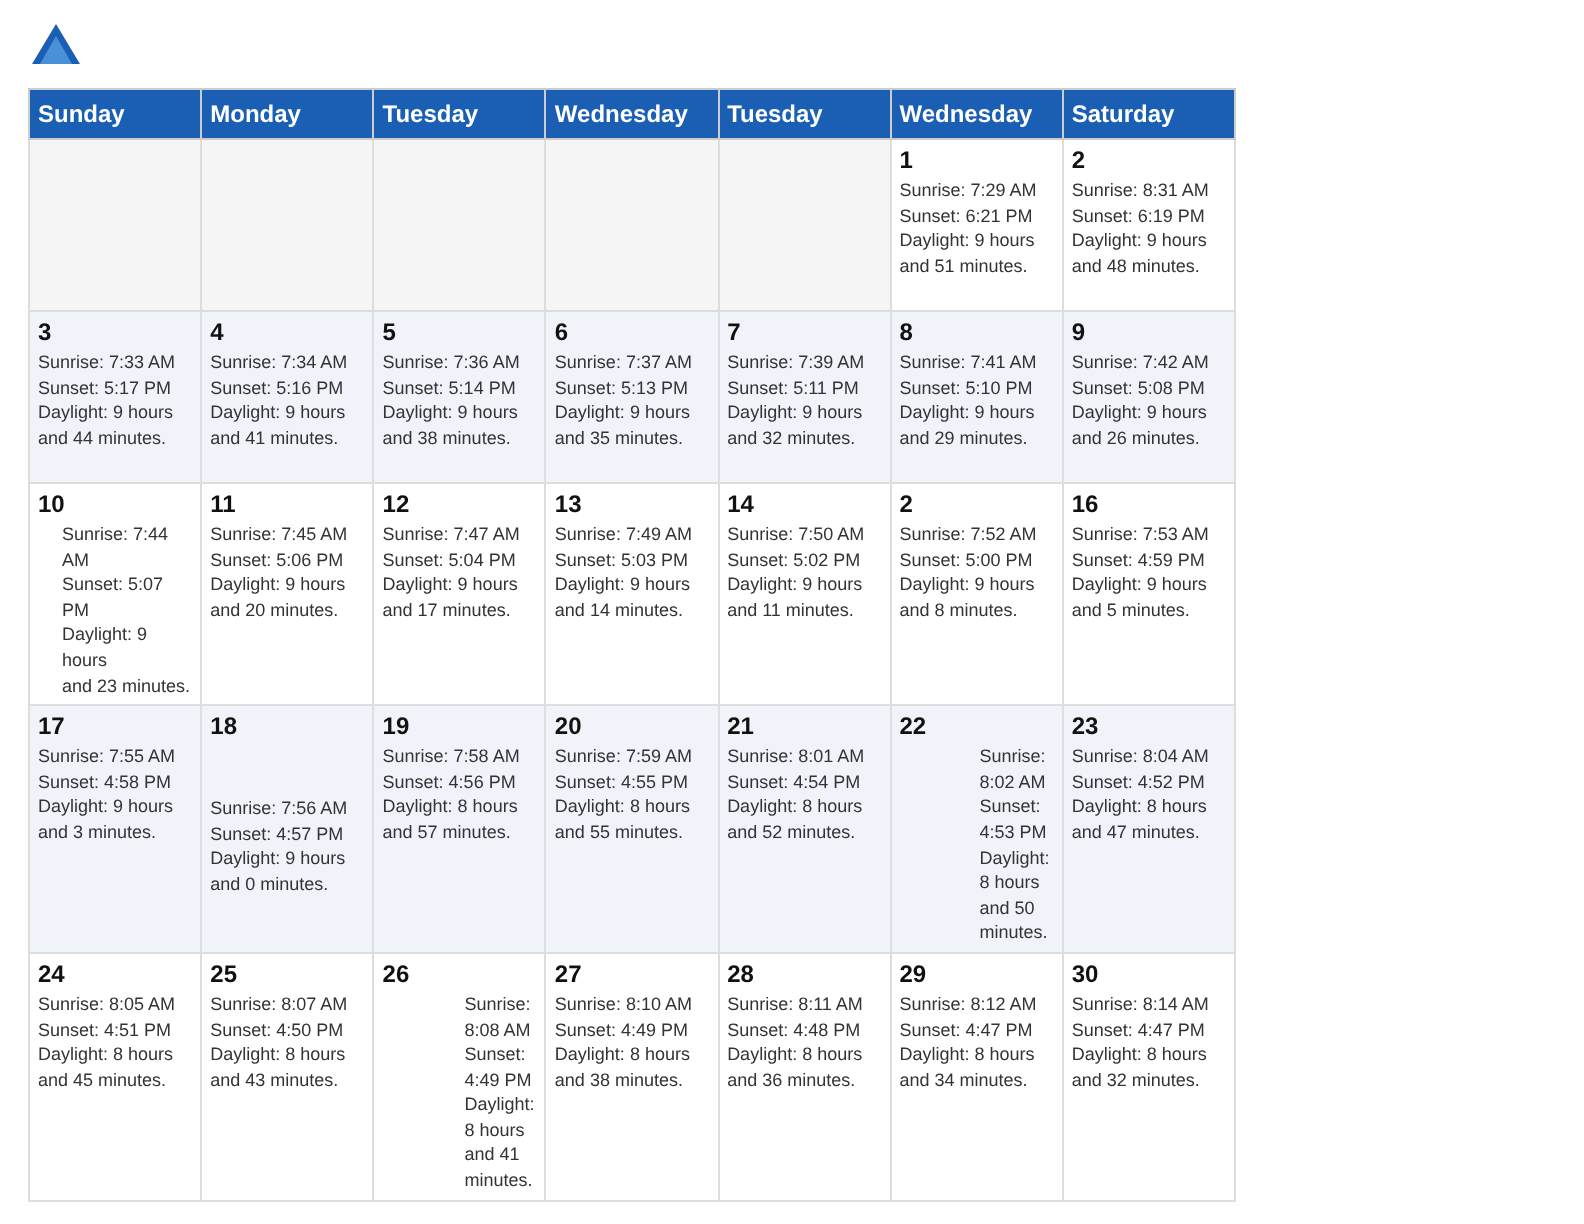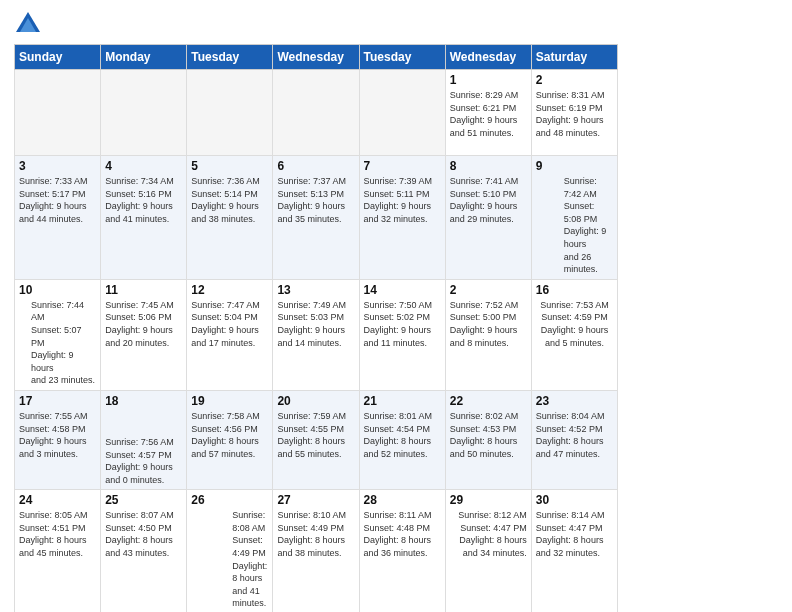--- a/index.html
+++ b/index.html
@@ -126,21 +126,21 @@
     </thead>
     <tbody id="calendar-body">
     <tr>
           <td class="empty"></td>
           <td class="empty"></td>
           <td class="empty"></td>
           <td class="empty"></td>
           <td class="empty"></td>
           <td>
             <span class="day-num">1</span>
-            <div class="day-detail" style="white-space: pre-line;">Sunrise: 8:29 AM
+            <div class="day-detail" style="white-space: pre-line;">Sunrise: 7:29 AM
 Sunset: 6:21 PM
 Daylight: 9 hours
 and 51 minutes.</div>
           </td>
           <td>
             <span class="day-num">2</span>
             <div class="day-detail" style="white-space: pre-line;">Sunrise: 8:31 AM
 Sunset: 6:19 PM
 Daylight: 9 hours
 and 48 minutes.</div>
@@ -184,21 +184,21 @@
           </td>
           <td class="alt-row">
             <span class="day-num">8</span>
             <div class="day-detail" style="white-space: pre-line;">Sunrise: 7:41 AM
 Sunset: 5:10 PM
 Daylight: 9 hours
 and 29 minutes.</div>
           </td>
           <td class="alt-row">
             <span class="day-num">9</span>
-            <div class="day-detail" style="white-space: pre-line; margin-left: 28px;">Sunrise: 7:42 AM
+            <div class="day-detail" style="white-space: pre-line;">Sunrise: 7:42 AM
 Sunset: 5:08 PM
 Daylight: 9 hours
 and 26 minutes.</div>
           </td>
         </tr>
         <tr>
           <td>
             <span class="day-num">10</span>
             <div class="day-detail" style="white-space: pre-line; margin-left: 12px;">Sunrise: 7:44 AM
 Sunset: 5:07 PM
@@ -235,21 +235,21 @@
           </td>
           <td>
             <span class="day-num">2</span>
             <div class="day-detail" style="white-space: pre-line;">Sunrise: 7:52 AM
 Sunset: 5:00 PM
 Daylight: 9 hours
 and 8 minutes.</div>
           </td>
           <td>
             <span class="day-num">16</span>
-            <div class="day-detail" style="white-space: pre-line; text-align: center;">Sunrise: 7:53 AM
+            <div class="day-detail" style="white-space: pre-line;">Sunrise: 7:53 AM
 Sunset: 4:59 PM
 Daylight: 9 hours
 and 5 minutes.</div>
           </td>
         </tr>
         <tr>
           <td class="alt-row">
             <span class="day-num">17</span>
             <div class="day-detail" style="white-space: pre-line;">Sunrise: 7:55 AM
 Sunset: 4:58 PM
@@ -279,21 +279,21 @@
           </td>
           <td class="alt-row">
             <span class="day-num">21</span>
             <div class="day-detail" style="white-space: pre-line;">Sunrise: 8:01 AM
 Sunset: 4:54 PM
 Daylight: 8 hours
 and 52 minutes.</div>
           </td>
           <td class="alt-row">
             <span class="day-num">22</span>
-            <div class="day-detail" style="white-space: pre-line;">Sunrise: 8:02 AM
+            <div class="day-detail" style="white-space: pre-line; margin-left: 40px;">Sunrise: 8:02 AM
 Sunset: 4:53 PM
 Daylight: 8 hours
 and 50 minutes.</div>
           </td>
           <td class="alt-row">
             <span class="day-num">23</span>
             <div class="day-detail" style="white-space: pre-line;">Sunrise: 8:04 AM
 Sunset: 4:52 PM
 Daylight: 8 hours
 and 47 minutes.</div>
@@ -330,21 +330,21 @@
           </td>
           <td>
             <span class="day-num">28</span>
             <div class="day-detail" style="white-space: pre-line;">Sunrise: 8:11 AM
 Sunset: 4:48 PM
 Daylight: 8 hours
 and 36 minutes.</div>
           </td>
           <td>
             <span class="day-num">29</span>
-            <div class="day-detail" style="white-space: pre-line; text-align: right;">Sunrise: 8:12 AM
+            <div class="day-detail" style="white-space: pre-line;">Sunrise: 8:12 AM
 Sunset: 4:47 PM
 Daylight: 8 hours
 and 34 minutes.</div>
           </td>
           <td>
             <span class="day-num">30</span>
             <div class="day-detail" style="white-space: pre-line;">Sunrise: 8:14 AM
 Sunset: 4:47 PM
 Daylight: 8 hours
 and 32 minutes.</div>

